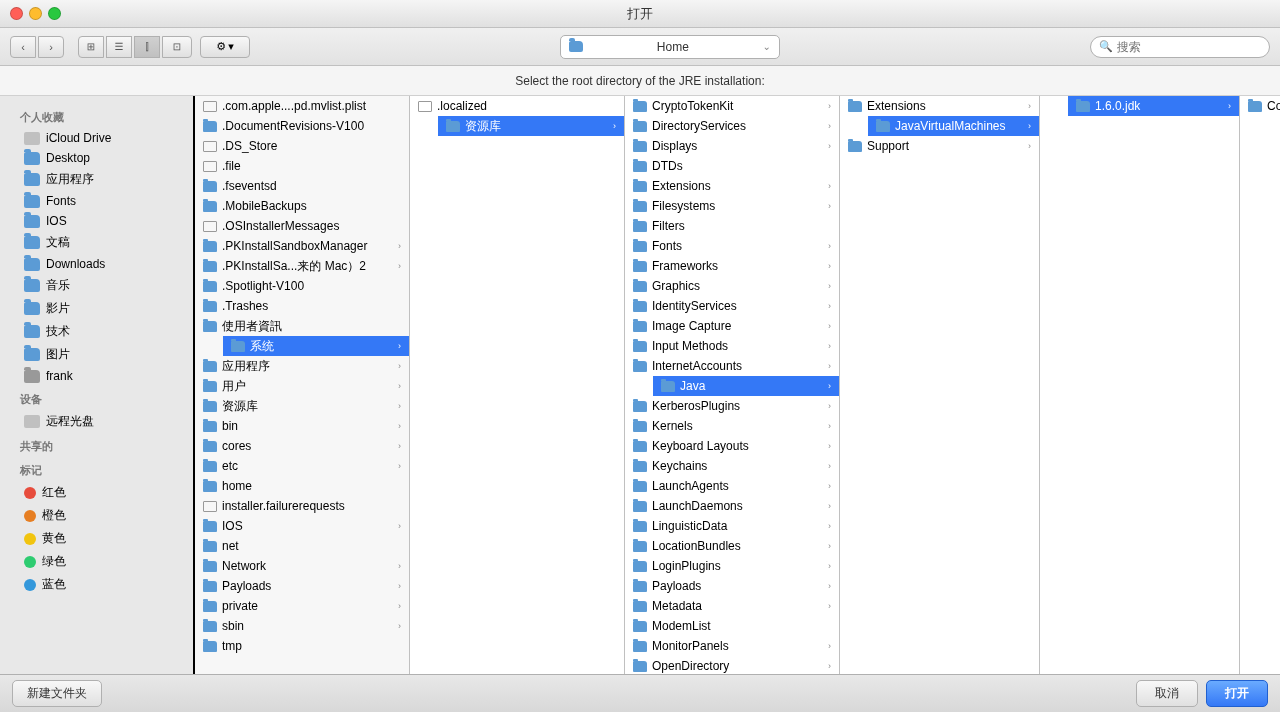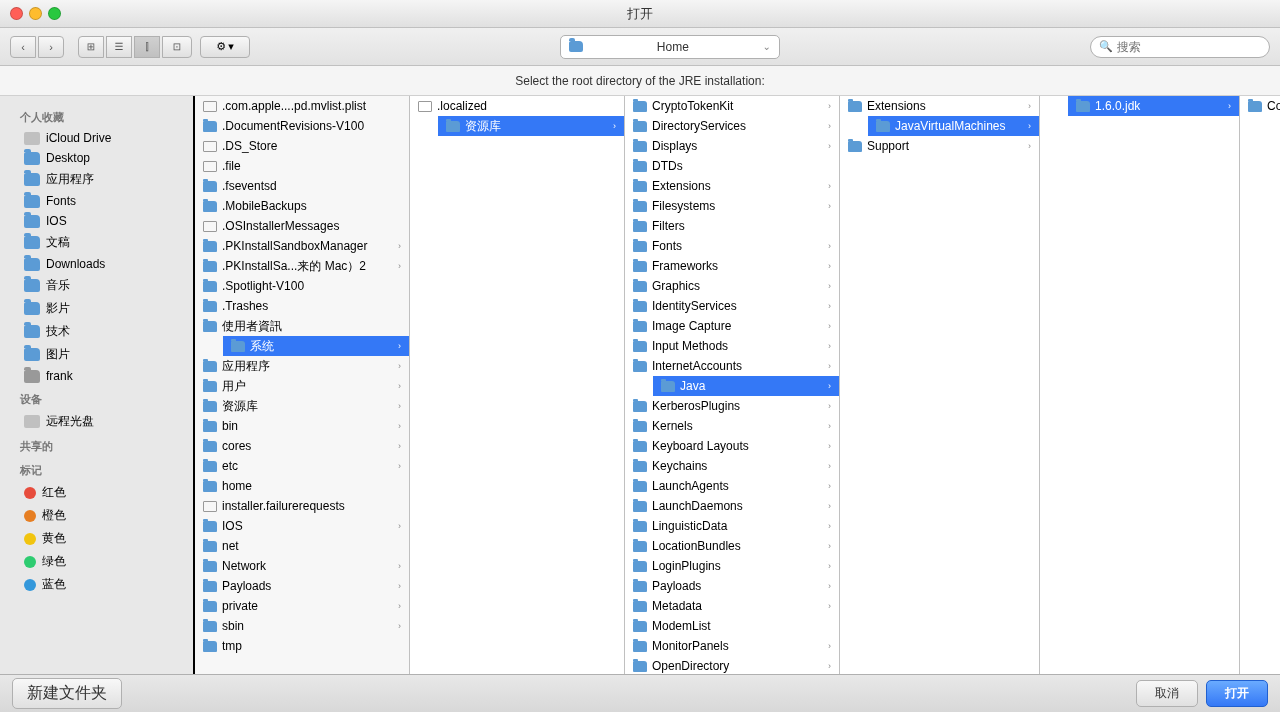--- a/index.html
+++ b/index.html
@@ -342,21 +342,21 @@
       align-items: center;
       padding: 0 12px;
       justify-content: space-between;
       flex-shrink: 0;
     }
     .new-folder-btn {
       background: linear-gradient(to bottom, #f8f8f8, #e0e0e0);
       border: 1px solid #b0b0b0;
       border-radius: 5px;
       padding: 4px 14px;
-      font-size: 16px;
+      font-size: 12px;
       cursor: pointer;
       color: #333;
     }
     .bottom-right {
       display: flex;
       gap: 8px;
     }
     .cancel-btn {
       background: linear-gradient(to bottom, #f8f8f8, #e0e0e0);
       border: 1px solid #b0b0b0;

